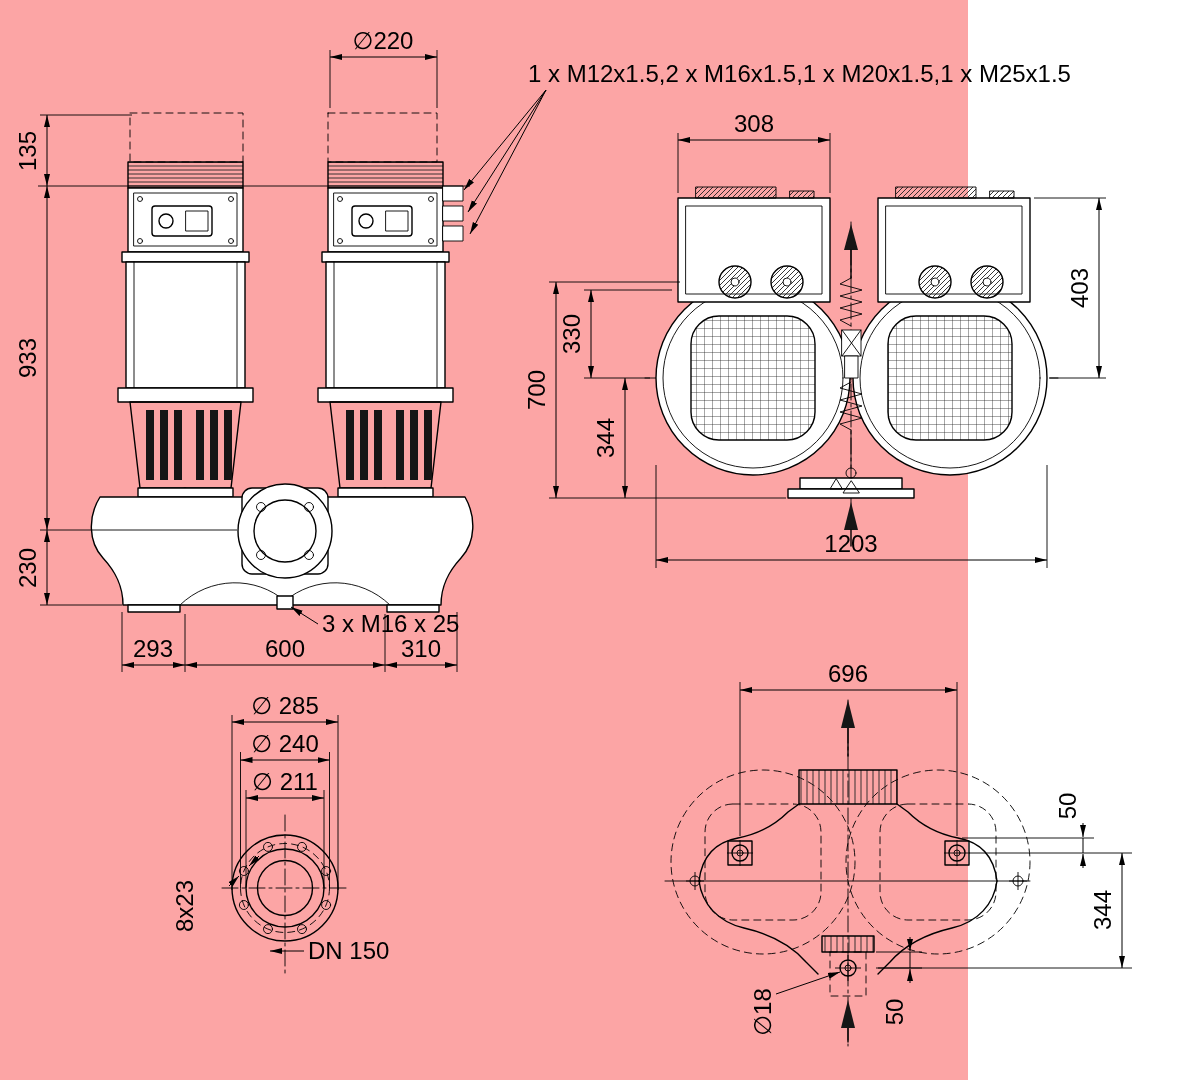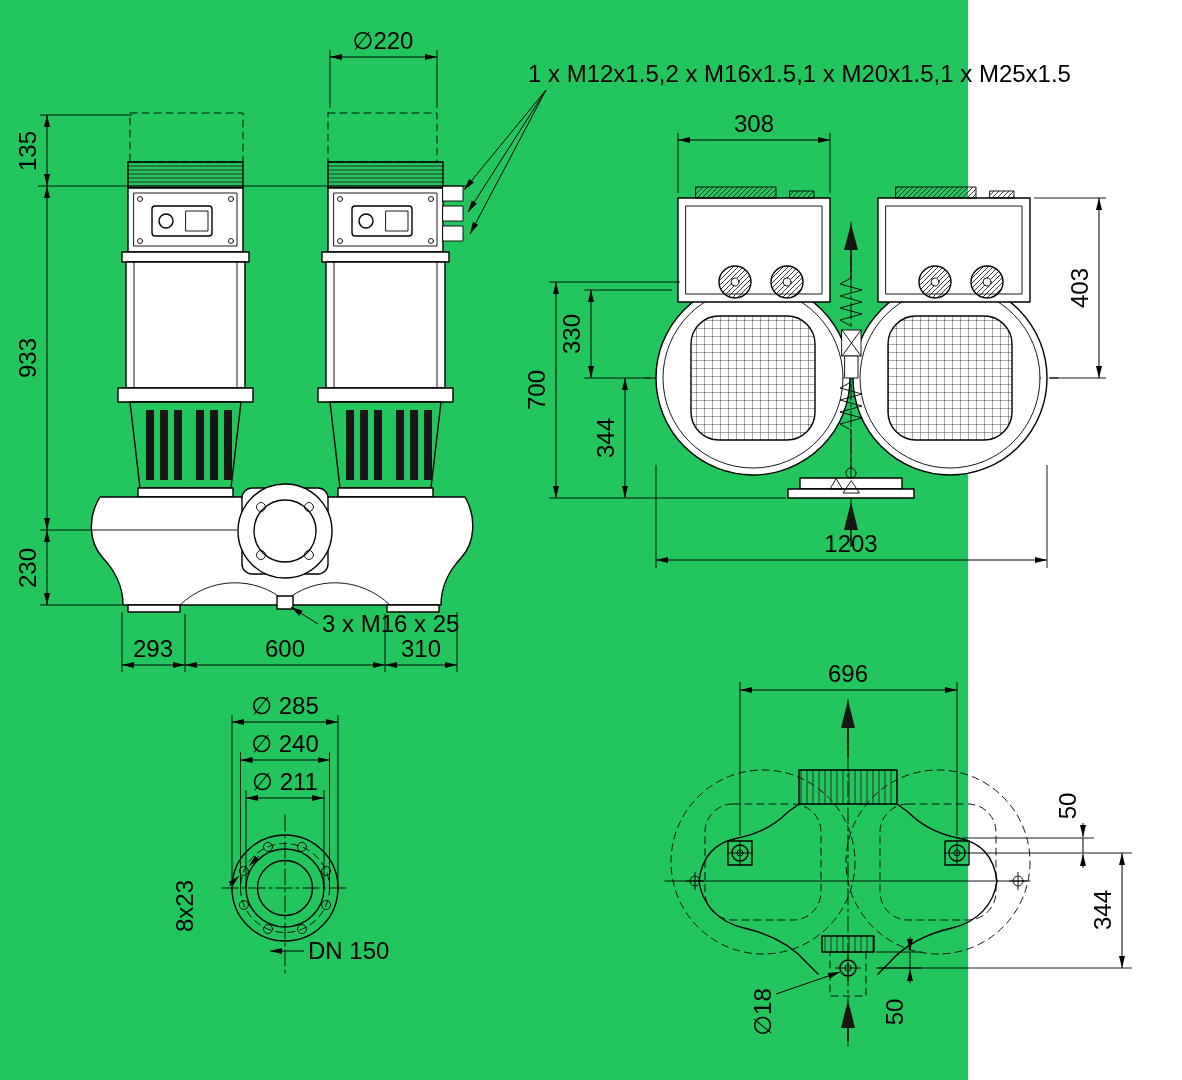--- a/index.html
+++ b/index.html
@@ -1,16 +1,16 @@
 <!DOCTYPE html>
 <html><head>
 <meta charset="utf-8">
 <style>
   html,body { margin:0; padding:0; background:#fff; }
-  .frame { width:968px; height:1080px; position:relative; background:#22c55e; }
+  .frame { width:968px; height:1080px; position:relative; background:#fca5a5; }
   svg { display:block; }
   .ln  { fill:none; stroke:#000; stroke-width:1.4; stroke-linejoin:round; stroke-linecap:round; }
   .thin{ stroke-width:0.9; }
   .dk  { fill:#161616; stroke:none; }
   .dash{ stroke-dasharray:7 5; }
   .cl  { stroke-dasharray:16 4 3 4; stroke-width:0.9; }
   .dim { fill:none; stroke:#000; stroke-width:1; }
   .ext { fill:none; stroke:#000; stroke-width:0.9; }
   .txt { font-family:"Liberation Sans", sans-serif; font-size:24px; fill:#000; }
 </style>

